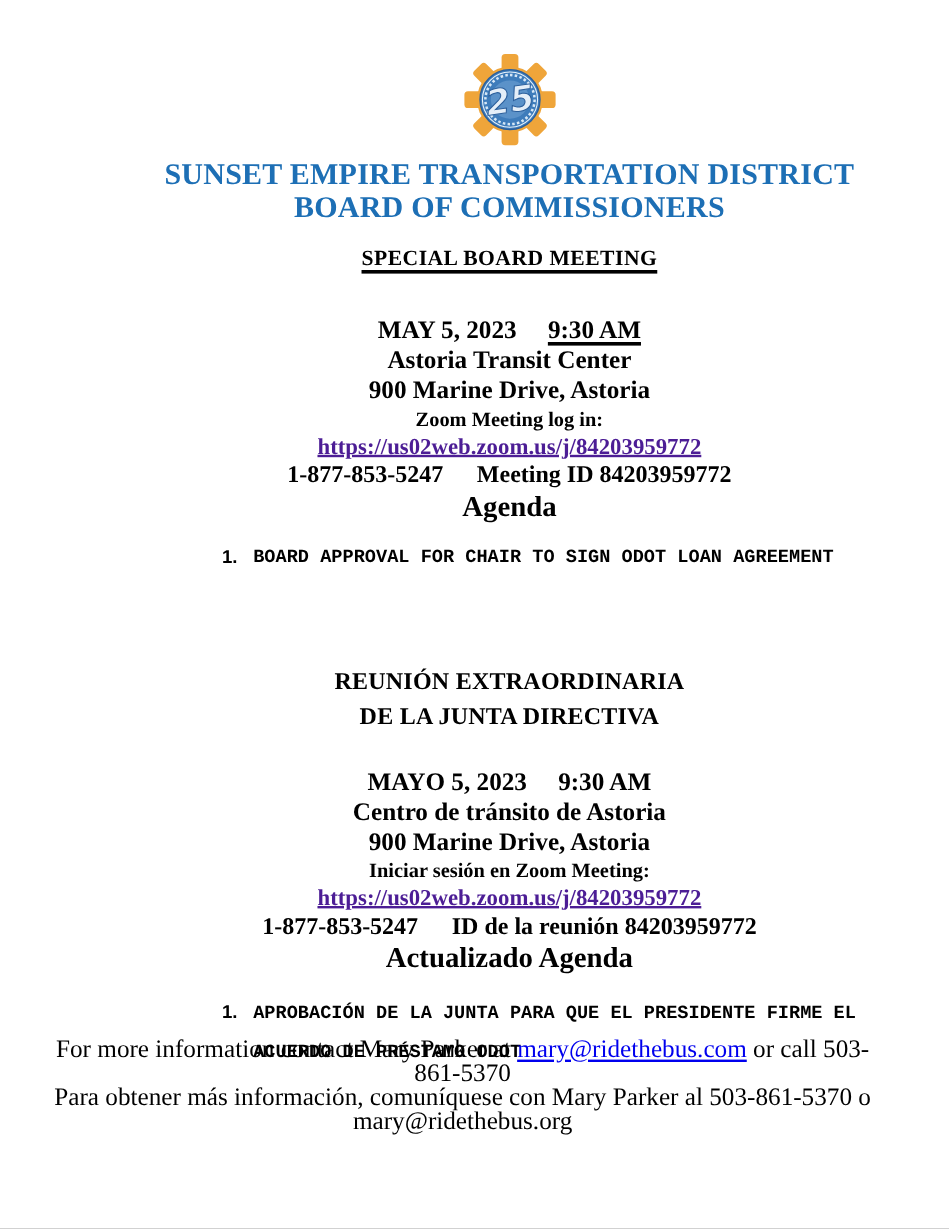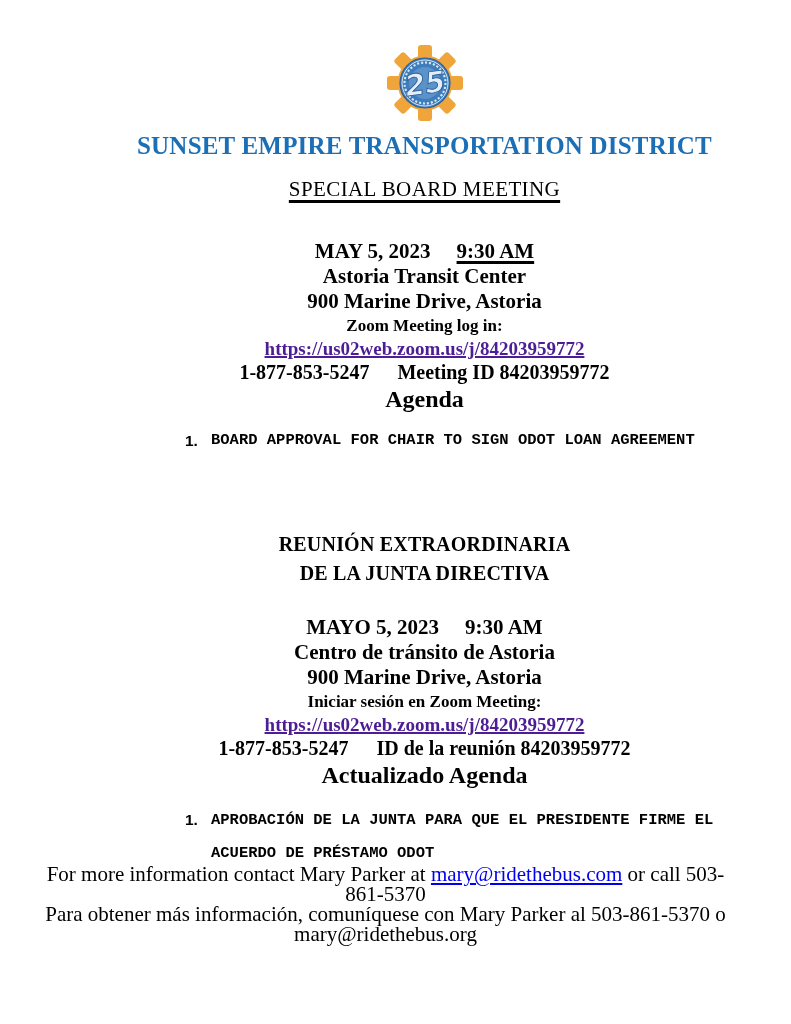--- a/index.html
+++ b/index.html
@@ -21,22 +21,22 @@
   .org-title {
     margin-top: 10px;
     font-size: 25px;
     font-weight: bold;
     line-height: 28px;
     color: #1d6fb5;
     letter-spacing: 0.2px;
   }
   .meeting-title {
     margin-top: 17px;
-    font-size: 21px;
-    font-weight: normal;
+    font-size: 18px;
+    font-weight: bold;
     letter-spacing: 0.4px;
   }
   .meeting-title span {
     text-decoration: underline;
     text-decoration-thickness: 3px;
     text-underline-offset: 4px;
   }
   .date-line { margin-top: 19px; font-size: 21px; font-weight: bold; line-height: 26px; }
   .date-line .time { margin-left: 26px; }
   .date-line .time.u { text-decoration: underline; text-decoration-thickness: 2.5px; text-underline-offset: 3px; }
@@ -113,20 +113,21 @@
           <circle r="23" fill="none" stroke="#e9f2fa" stroke-width="0.9"></circle>
           <circle r="20.5" fill="none" stroke="#d6e7f6" stroke-width="2.1" stroke-dasharray="2.1,1.9"></circle>
           <circle r="16" fill="#5b92c9"></circle>
           <text x="0" y="10.5" text-anchor="middle" font-family="DejaVu Sans, sans-serif" font-size="29" font-weight="bold" font-style="italic" fill="#e4eef8" stroke="#2b5f9c" stroke-width="0.9" transform="rotate(-8)">25</text>
         </g>
       </svg>
     </div>
 
     <div class="org-title">
       <div>SUNSET EMPIRE TRANSPORTATION DISTRICT</div>
+      <div>BOARD OF COMMISSIONERS</div>
     </div>
 
     <div class="meeting-title">
       <span>SPECIAL BOARD MEETING</span>
     </div>
 
     <div class="date-line" style="margin-top:36px;">
       <span>MAY 5, 2023</span><span class="time u">9:30 AM</span>
     </div>
     <div class="venue-line">Astoria Transit Center</div>

